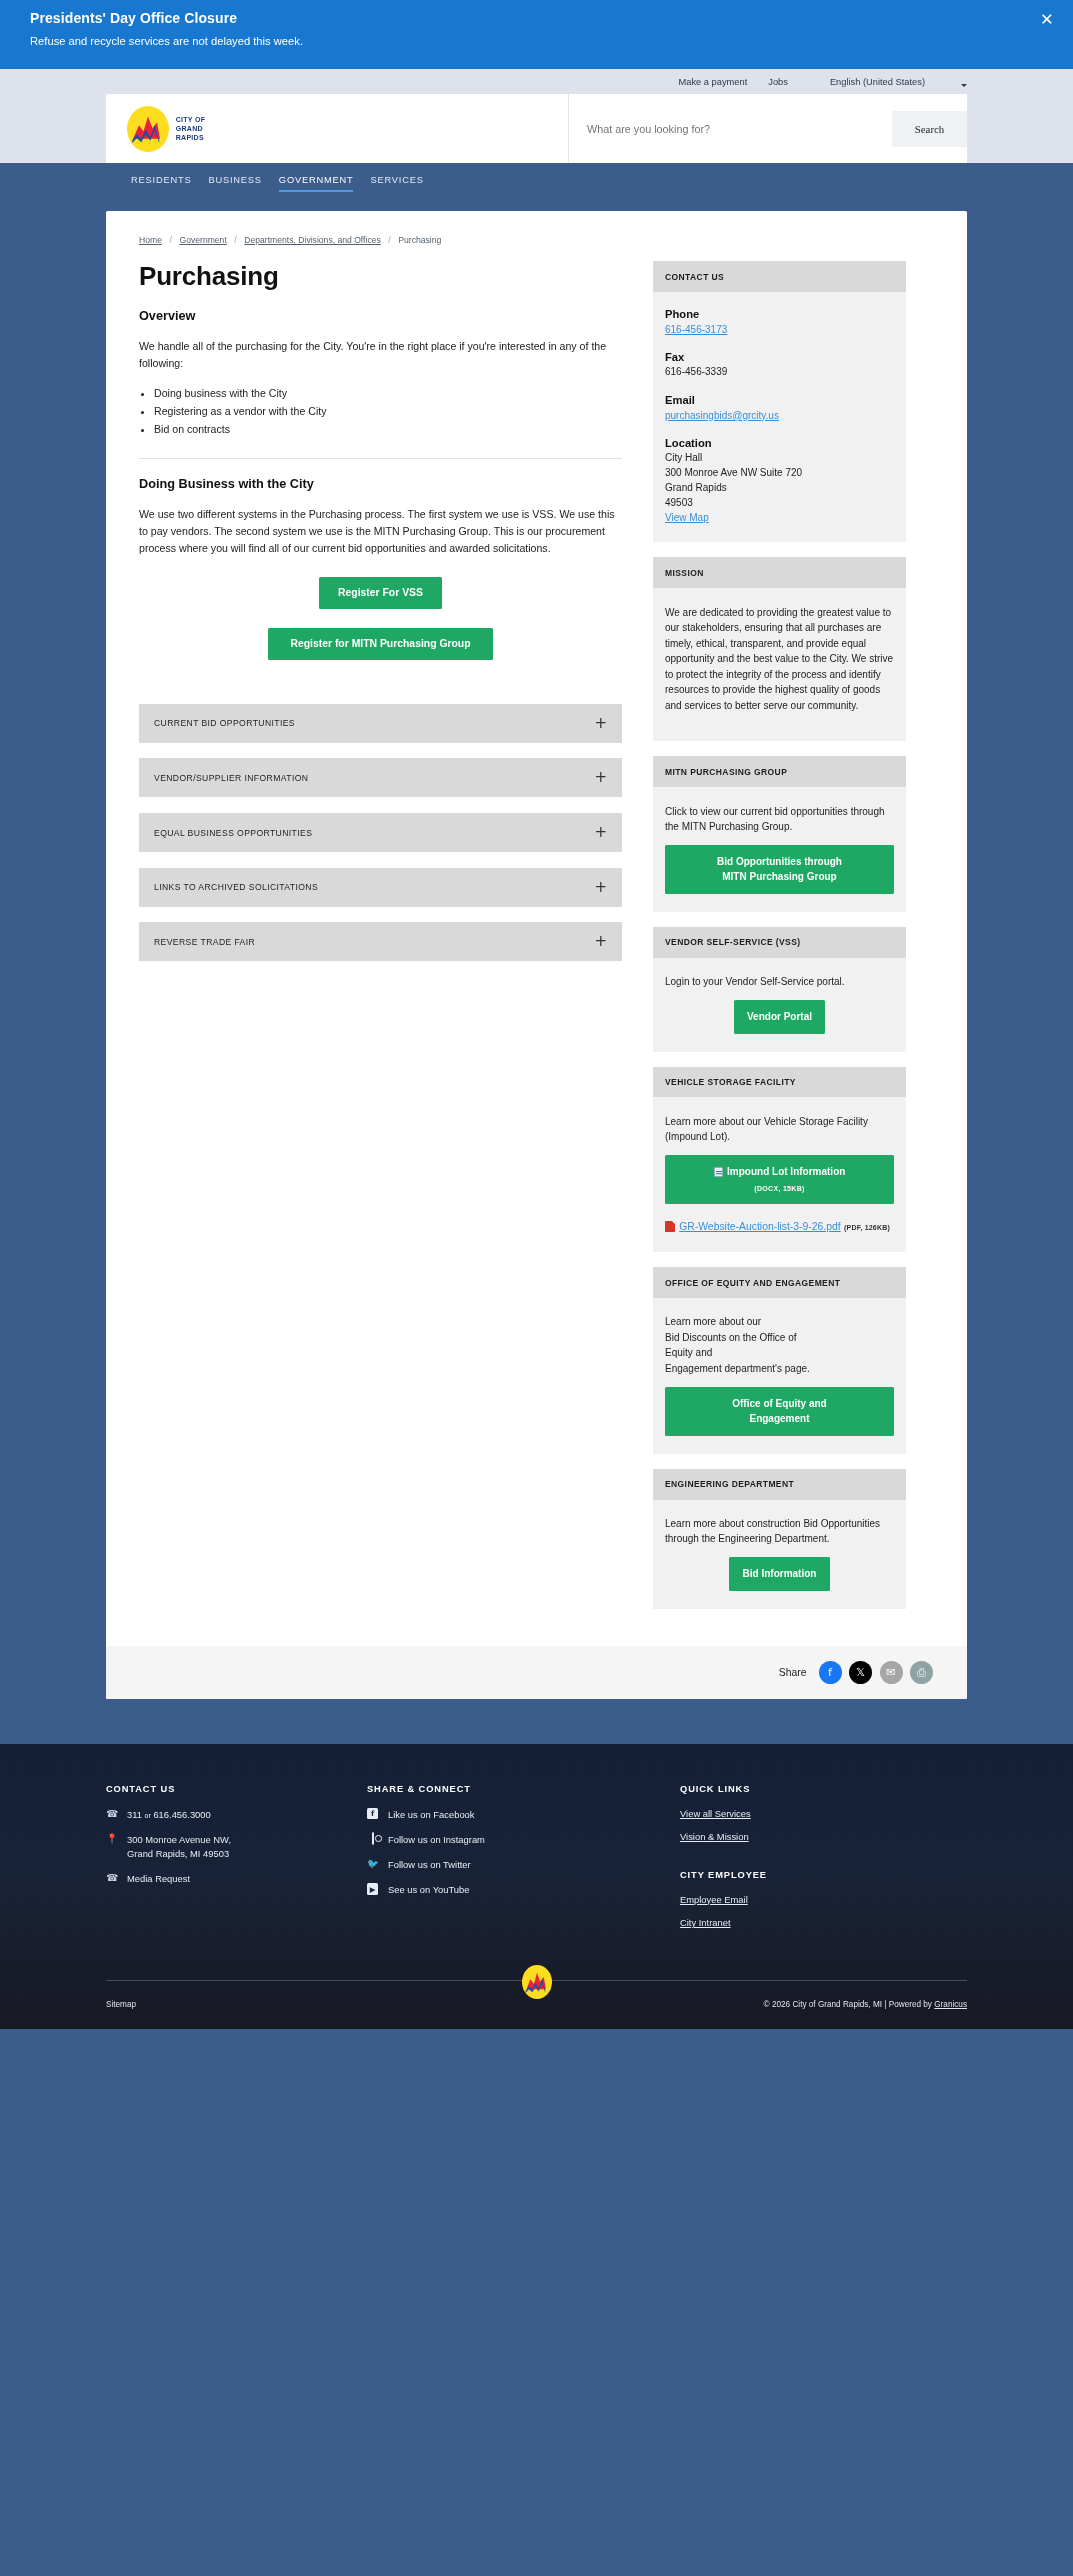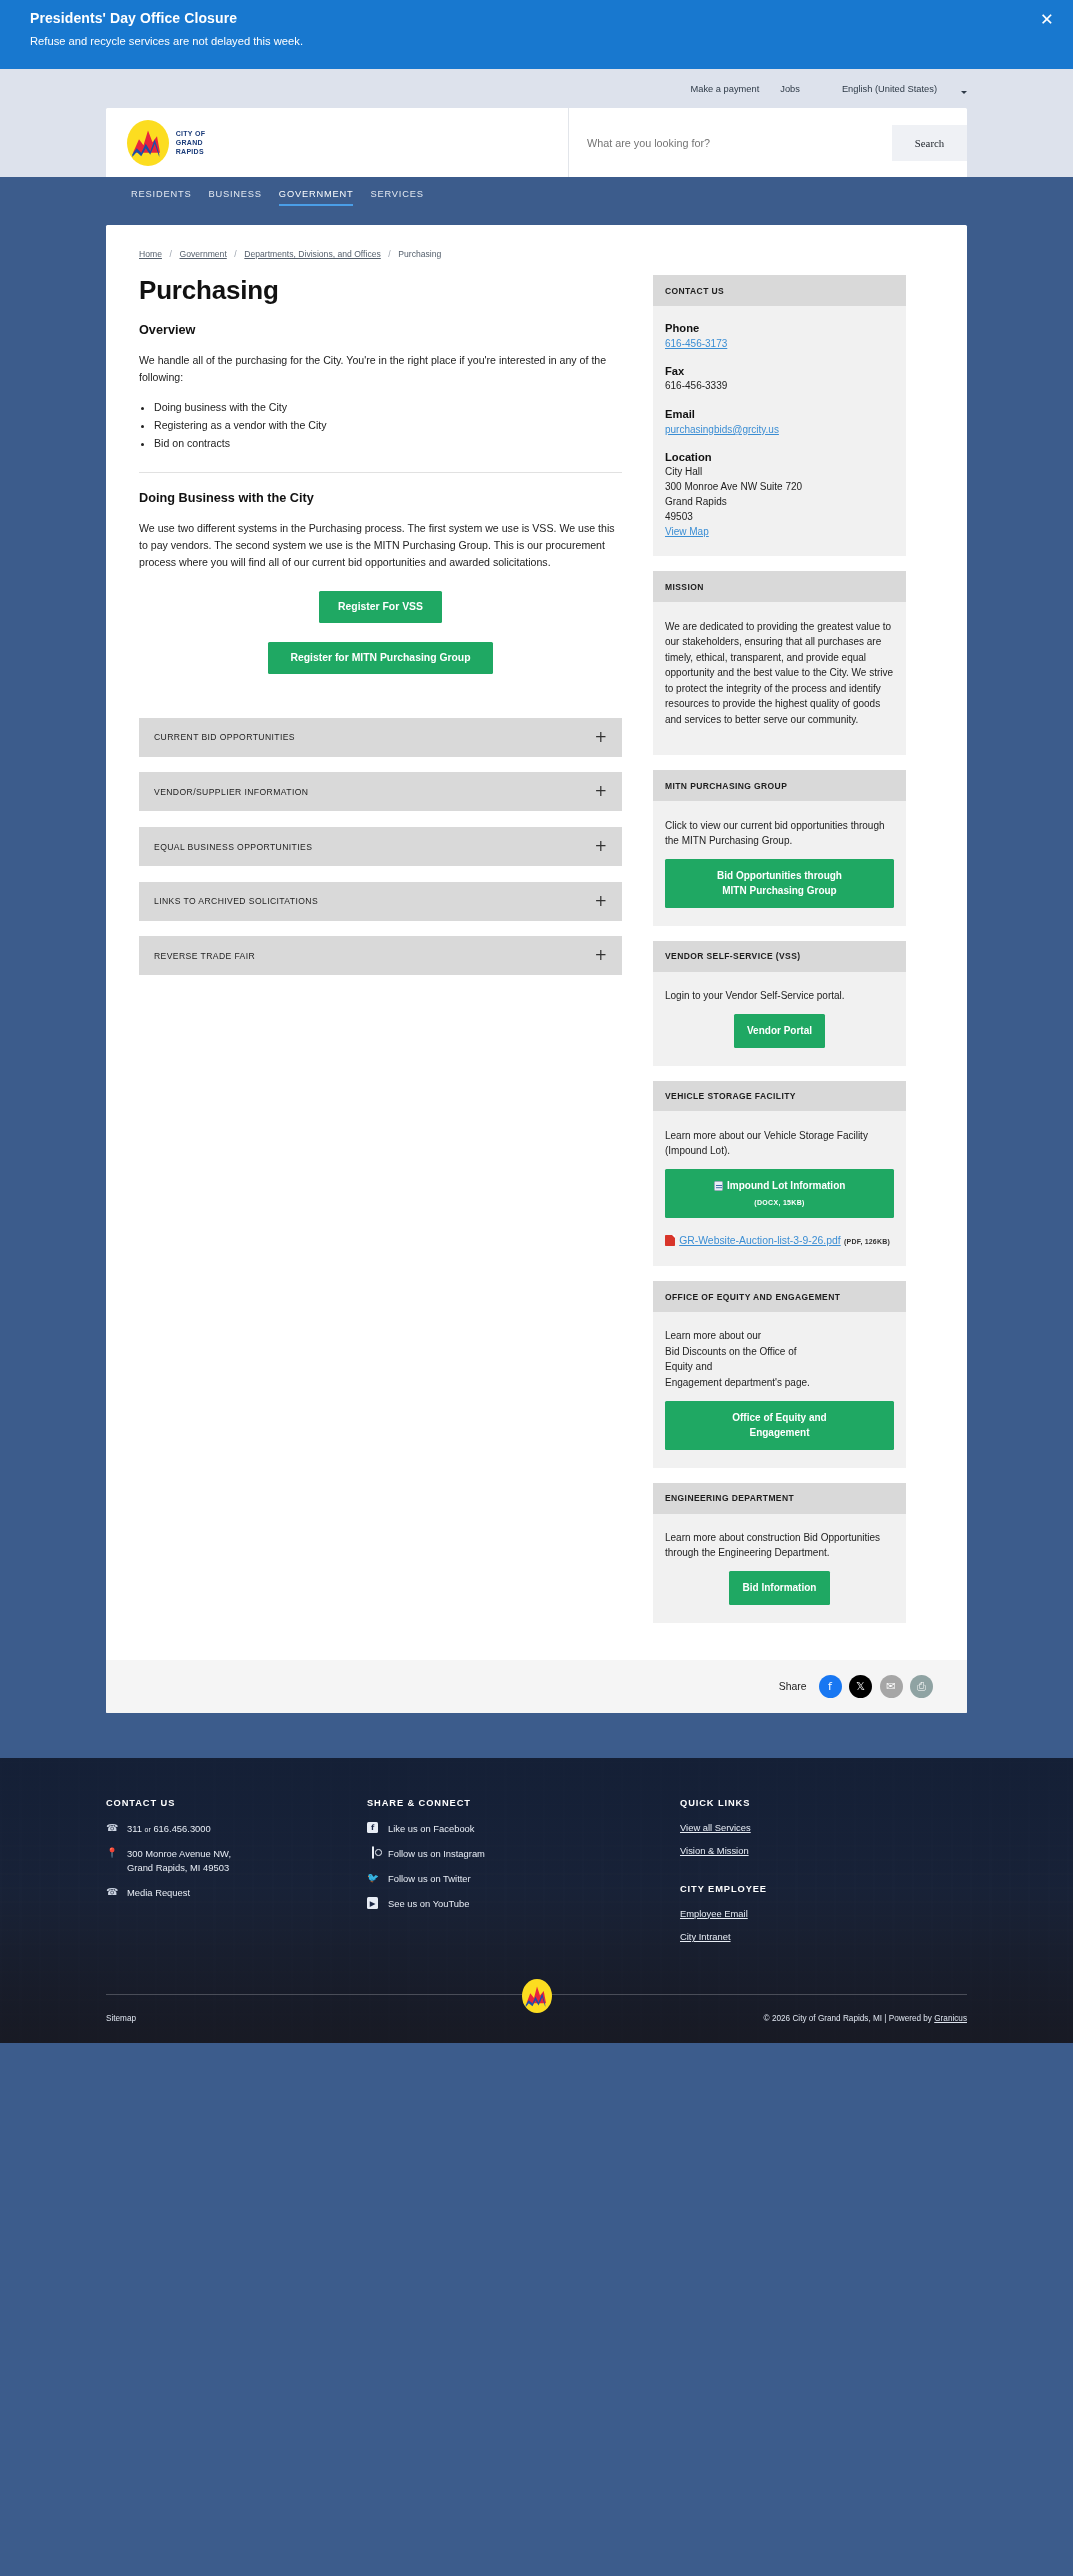--- a/index.html
+++ b/index.html
@@ -32,34 +32,34 @@
     font-size: 16.4px;
     line-height: 1;
     color: #fff;
     cursor: pointer;
     font-family: "DejaVu Sans", sans-serif;
   }
 
   
   .utility-strip {
     background: #dde2ec;
-    height: 39px;
+    height: 25px;
     display: flex;
     justify-content: flex-end;
     align-items: center;
     padding-right: 106px;
   }
   .utility-strip a, .utility-strip span {
     color: #2e3a47;
     font-size: 9.3px;
     text-decoration: none;
     margin-left: 21px;
     cursor: pointer;
   }
-  .lang-sel { display: inline-flex; align-items: flex-end; gap: 3px; }
+  .lang-sel { display: inline-flex; align-items: flex-end; gap: 15px; }
   .caret-down {
     width: 0; height: 0;
     border-left: 3.4px solid transparent;
     border-right: 3.4px solid transparent;
     border-top: 3.7px solid #2e3a47;
     display: inline-block;
   }
 
   
   .header-wrap { background: #dde2ec; padding: 0 106px 0 106px; }

